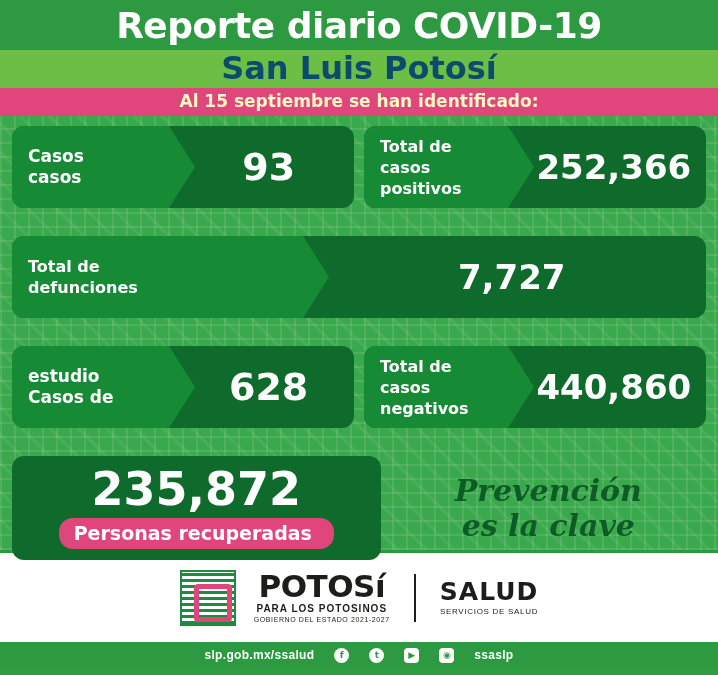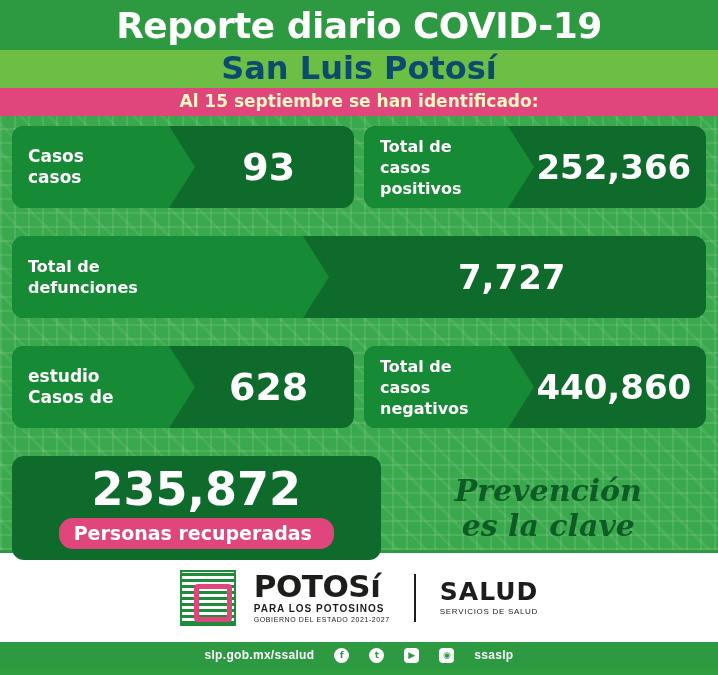--- a/index.html
+++ b/index.html
@@ -185,21 +185,21 @@
     position: relative;
   }
   .logo-mark::after {
     content: "";
     position: absolute;
     left: 12px; top: 12px;
     width: 28px; height: 28px;
     border: 5px solid #e0457b;
     border-radius: 4px;
   }
-  .logo-text { display: flex; flex-direction: column; }
+  .logo-text { display: flex; flex-direction: column; text-align: center; }
   .logo-potosi {
     font-size: 31px; font-weight: bold; color: #1d1d1b;
     letter-spacing: -0.5px; line-height: 32px;
     font-family: "DejaVu Sans", sans-serif;
   }
   .logo-sub {
     font-size: 10px; font-weight: bold; color: #1d1d1b;
     letter-spacing: 1px; line-height: 13px;
   }
   .logo-sub2 {

